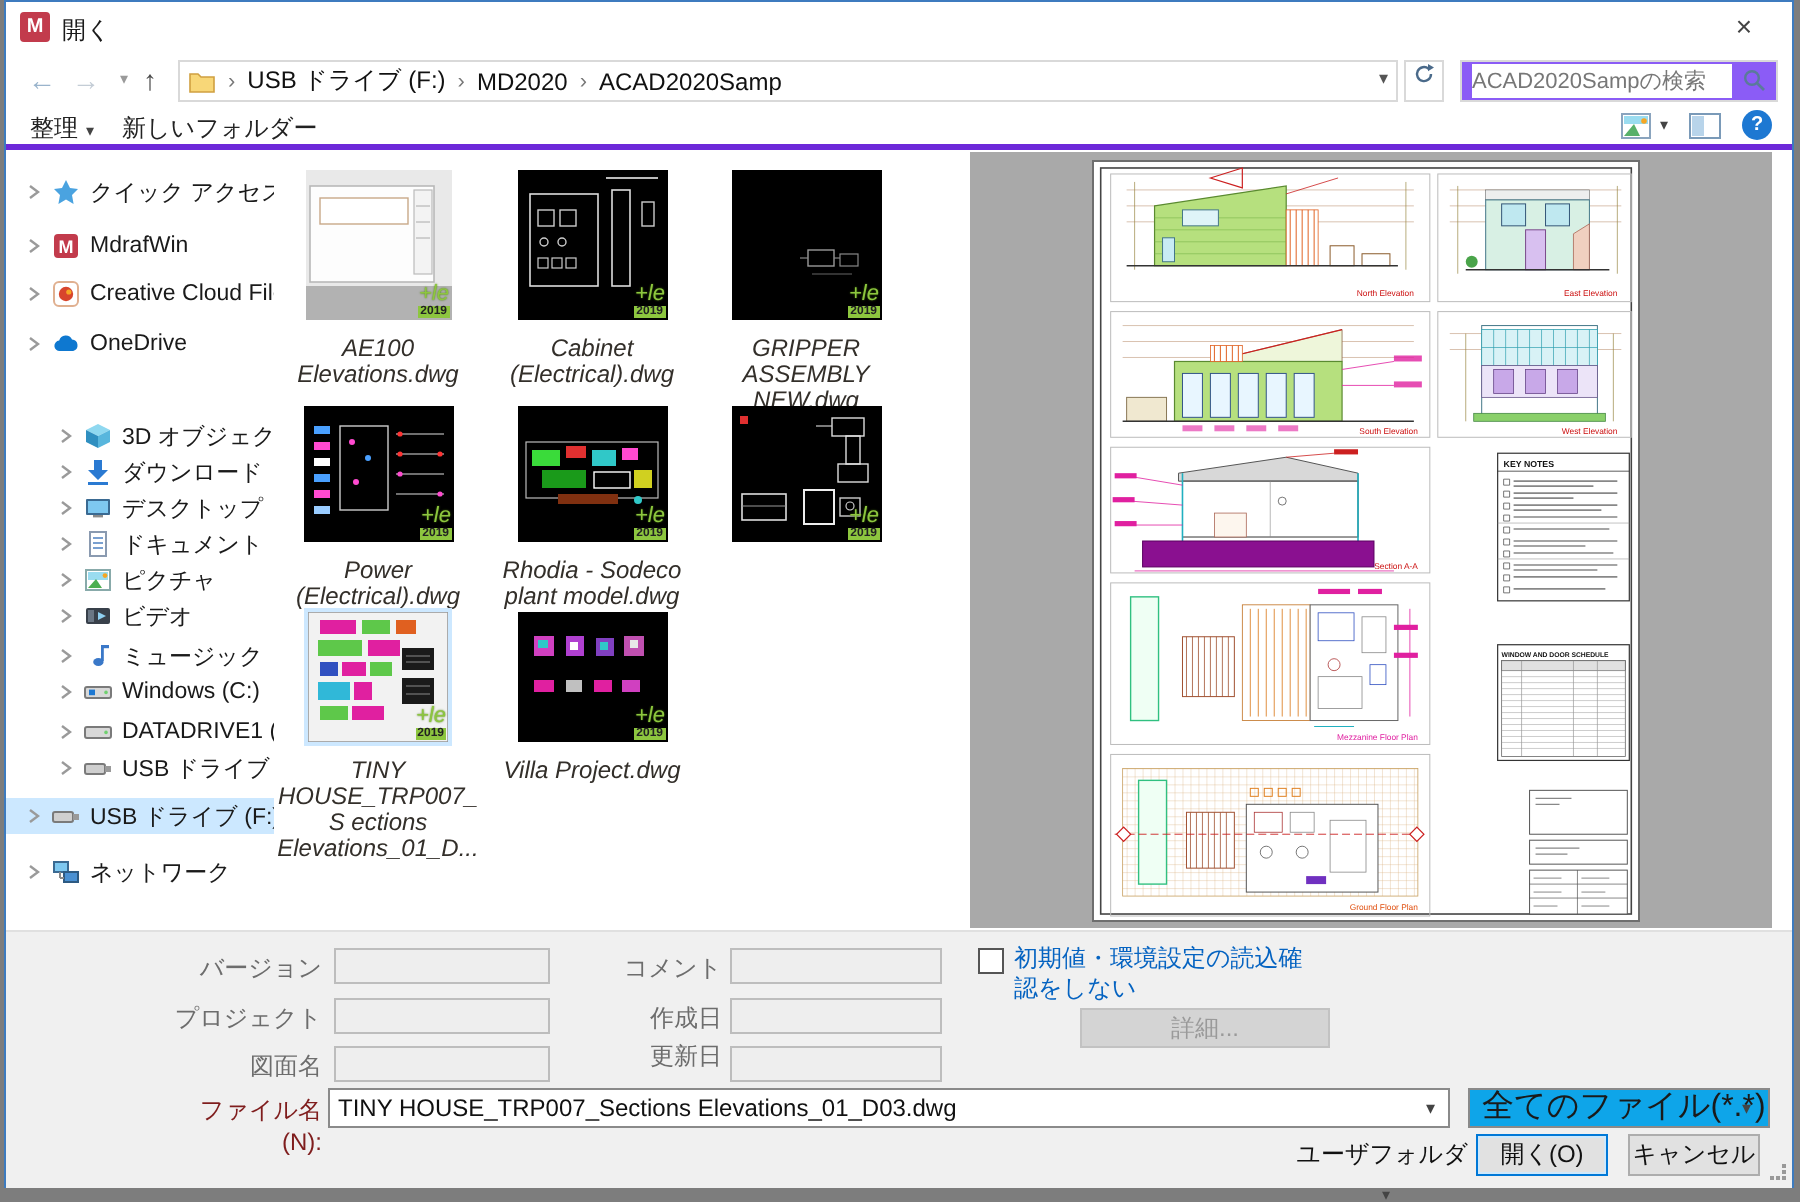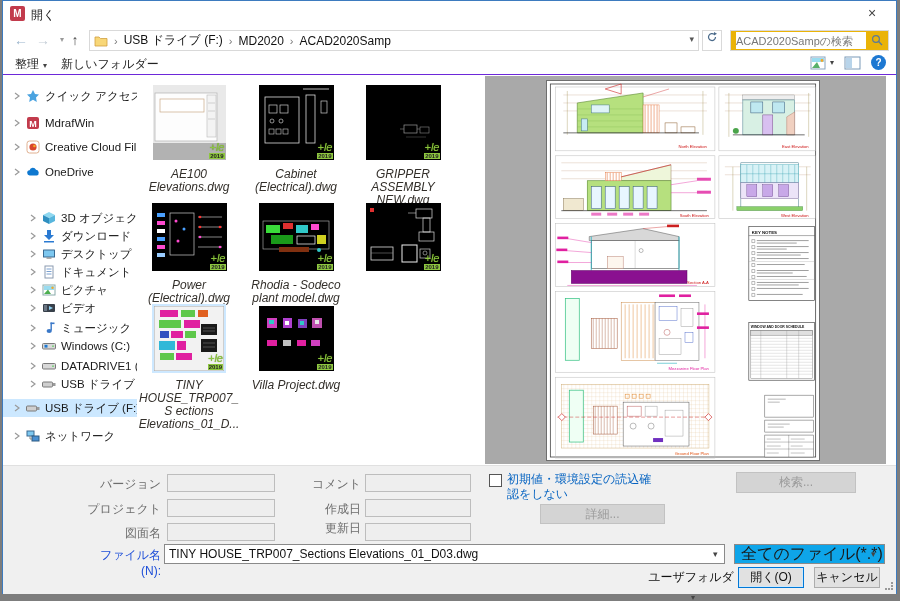--- a/index.html
+++ b/index.html
@@ -14,27 +14,27 @@
   .closebtn { position:absolute; right:14px; top:3px; width:20px; height:18px; text-align:center; line-height:18px; font-size:14px; color:#444; }
 
   
   .addrrow { position:absolute; left:0; top:26px; width:100%; height:26px; background:#fff; }
   .navbtn { position:absolute; top:3px; font-size:14px; width:20px; height:20px; text-align:center; line-height:20px; }
   .addrbox { position:absolute; left:86px; top:3px; width:610px; height:21px; border:1px solid #d9d9d9; background:#fff; display:flex; align-items:center; padding-left:4px; }
   .crumbsep { color:#777; padding:0 6px; font-size:11px; }
   .crumb { font-size:12px; color:#111; white-space:nowrap; }
   .addr-caret { position:absolute; right:4px; top:3px; color:#555; font-size:9px; }
   .refreshbox { position:absolute; left:699px; top:3px; width:20px; height:21px; border:1px solid #d9d9d9; background:#fff; text-align:center; }
-  .searchbox { position:absolute; left:727px; top:3px; width:159px; height:21px; border:1px solid #d9d9d9; background:#eab308; }
+  .searchbox { position:absolute; left:727px; top:3px; width:159px; height:21px; border:1px solid #d9d9d9; background:#8b5cf6; }
   .searchbox input { position:absolute; left:5px; top:1px; width:130px; height:17px; border:none; outline:none; font-size:11px; color:#333; font-family:inherit; }
   .searchbox input::placeholder { color:#777; }
   .mag { position:absolute; right:4px; top:3px; }
 
   
-  .toolbar { position:absolute; left:0; top:52px; width:100%; height:22px; background:#fff; border-bottom:1px solid #6d28d9; }
+  .toolbar { position:absolute; left:0; top:52px; width:100%; height:22px; background:#fff; border-bottom:3px solid #6d28d9; }
   .tbtn { position:absolute; top:3px; height:17px; line-height:17px; font-size:12px; color:#222; }
   .tcaret { font-size:8px; color:#444; padding-left:4px; }
   .tb-right { position:absolute; right:10px; top:2px; display:flex; align-items:center; gap:10px; }
   .helpicon { width:15px; height:15px; border-radius:50%; background:#1d78d2; color:#fff; font-size:10px; font-weight:bold; text-align:center; line-height:15px; }
 
   
   .content { position:absolute; left:0; top:74px; width:100%; height:390px; background:#fff; }
   .sidebar { position:absolute; left:0; top:0; width:134px; height:100%; overflow:hidden; }
   .srow { position:absolute; left:0; width:134px; height:18px; display:flex; align-items:center; }
   .srow .chev { width:8px; height:8px; margin-left:10px; flex:none; }
@@ -780,24 +780,23 @@
     <div class="flabel" style="left:283px;top:35px;width:75px">作成日</div>
     <div class="finput" style="left:362px;top:33px;width:106px"></div>
     <div class="flabel" style="left:283px;top:54px;width:75px">更新日</div>
     <div class="finput" style="left:362px;top:57px;width:106px"></div>
 
   </div>
 
   <div class="chk"></div>
   <div class="chklbl">初期値・環境設定の読込確認をしない</div>
 
-  <div class="btn disabled" style="left:733px;top:471px;width:120px;height:21px;line-height:19px">検索...</div>
   <div class="btn disabled" style="left:537px;top:503px;width:125px;height:20px;line-height:18px">詳細...</div>
 
-  <div class="flabel" style="left:78px;top:546px;width:80px;color:#1d4ed8">ファイル名(N):</div>
+  <div class="flabel" style="left:78px;top:546px;width:80px;color:#7f1d1d">ファイル名(N):</div>
   <input class="fninput" value="TINY HOUSE_TRP007_Sections Elevations_01_D03.dwg" style="">
   <span class="combo-caret" style="left:710px;top:548px">▾</span>
 
   <div class="ftype"><span>全てのファイル(*.*)</span></div>
   <span class="combo-caret" style="left:868px;top:548px">▾</span>
 
   <div class="userfolder"><span>ユーザフォルダ</span> <span class="tcaret">▾</span></div>
   <div class="btn default" style="left:735px;top:566px;width:66px;height:21px;line-height:19px">開く(O)</div>
   <div class="btn normal" style="left:811px;top:566px;width:66px;height:21px;line-height:19px">キャンセル</div>
 

